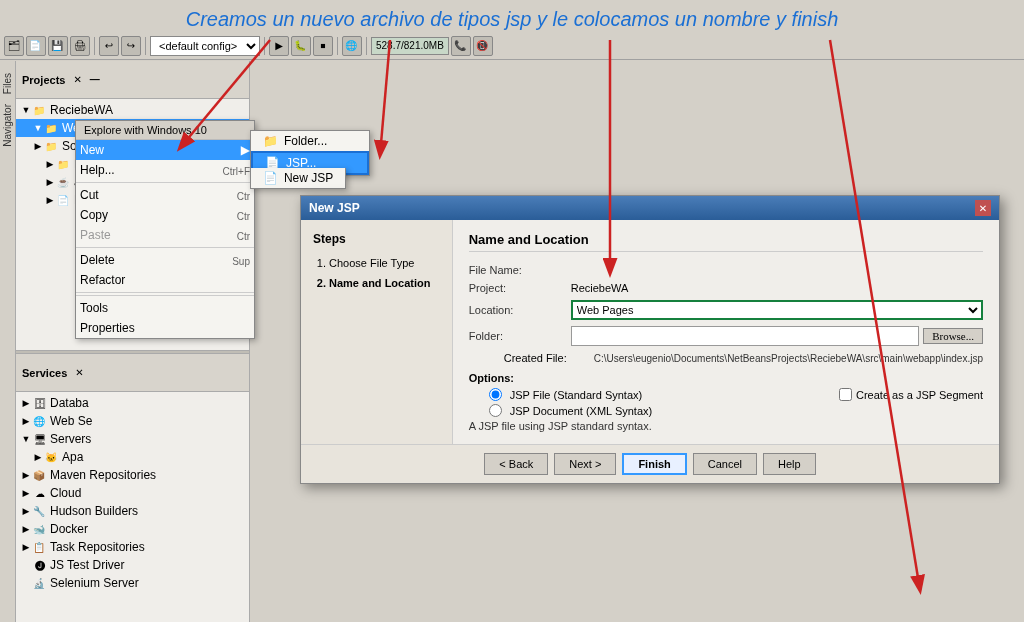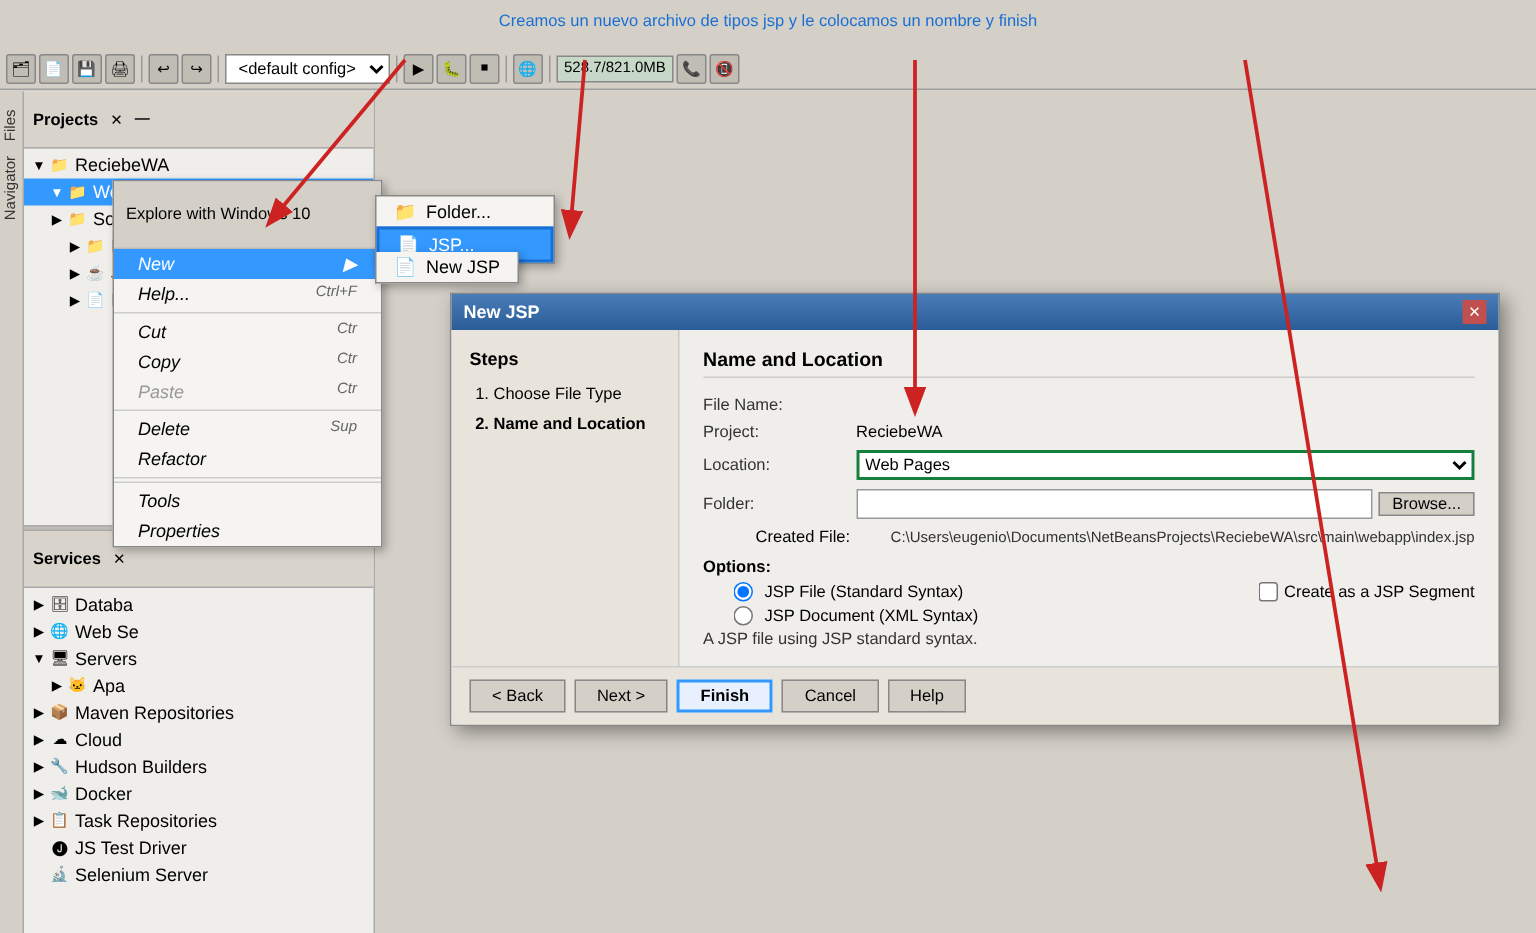--- a/index.html
+++ b/index.html
@@ -13,23 +13,24 @@
       position: relative;
     }
 
     
     .top-annotation {
       position: absolute;
       top: 8px;
       left: 0; right: 0;
       text-align: center;
       color: #1a6fd4;
-      font-size: 11px;
+      font-size: 20px;
       font-weight: 500;
       z-index: 100;
+      font-style: italic;
     }
 
     
     .toolbar {
       position: absolute;
       top: 32px;
       left: 0; right: 0;
       height: 28px;
       background: #d4d0c8;
       display: flex;
@@ -146,34 +147,33 @@
       position: absolute;
       top: 120px;
       left: 75px;
       background: #f5f4f0;
       border: 1px solid #888;
       box-shadow: 2px 2px 6px rgba(0,0,0,0.3);
       z-index: 50;
       min-width: 180px;
     }
     .ctx-item {
-      padding: 3px 16px;
-      cursor: pointer;
-      display: flex;
-      align-items: flex-start;
+      padding: 3px 4px;
+      cursor: pointer;
+      display: flex;
+      align-items: flex-end;
       gap: 8px;
-      font-style: italic;
     }
     .ctx-item.highlighted { background: #3399ff; color: white; }
     .ctx-item.disabled { color: #999; cursor: default; }
     .ctx-separator { height: 1px; background: #ccc; margin: 2px 0; }
     .ctx-shortcut { margin-left: auto; color: #666; font-size: 10px; }
     .ctx-arrow { margin-left: auto; }
     .ctx-header {
-      padding: 16px 8px;
+      padding: 3px 8px;
       background: #d4d0c8;
       font-size: 11px;
       border-bottom: 1px solid #bbb;
     }
 
     
     .submenu {
       position: absolute;
       top: 130px;
       left: 250px;
@@ -314,20 +314,21 @@
       background: white;
       font-size: 11px;
     }
     .browse-btn {
       margin-left: 4px;
       padding: 1px 8px;
       background: #d4d0c8;
       border: 1px solid #888;
       font-size: 11px;
       cursor: pointer;
+      font-family: Liberation Serif, serif;
     }
     .created-file-row {
       display: flex;
       align-items: center;
       margin-bottom: 8px;
     }
     .created-file-label {
       width: 90px;
       font-size: 11px;
       margin-left: 35px;
@@ -366,21 +367,21 @@
       font-weight: bold;
       margin-top: 6px;
       margin-bottom: 2px;
     }
     .desc-text {
       font-size: 11px;
       color: #333;
     }
     .dialog-footer {
       display: flex;
-      justify-content: flex-start;
+      justify-content: center;
       gap: 6px;
       padding: 8px 12px;
       border-top: 1px solid #ccc;
       background: #e8e4dc;
     }
     .btn {
       padding: 3px 14px;
       background: #d4d0c8;
       border: 1px solid #888;
       font-size: 11px;

